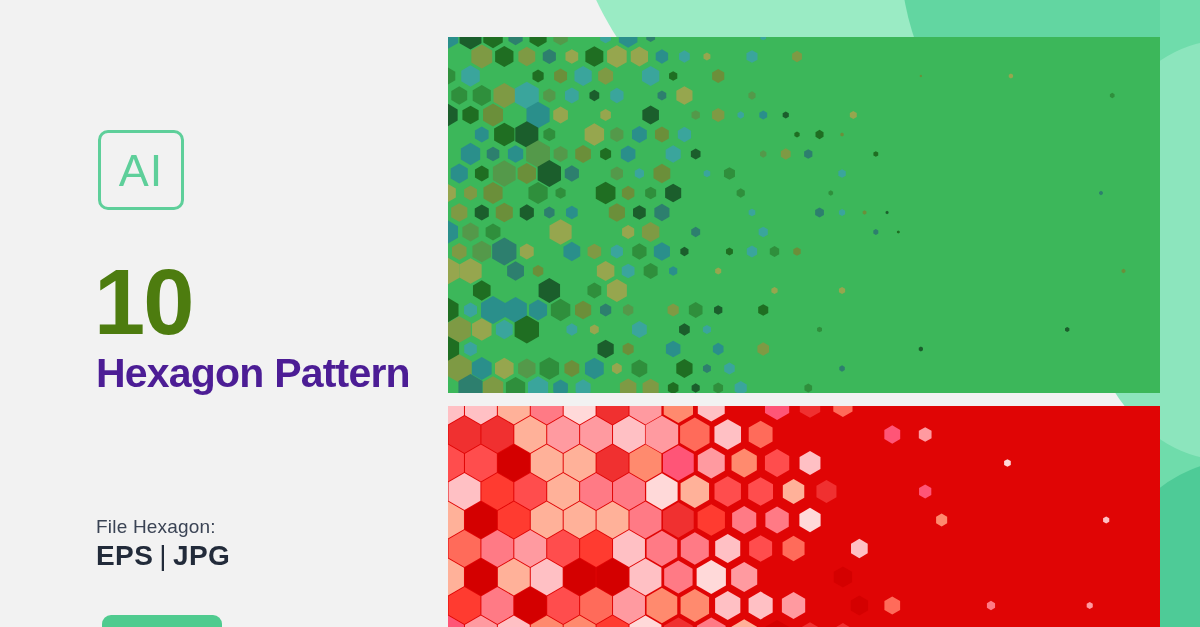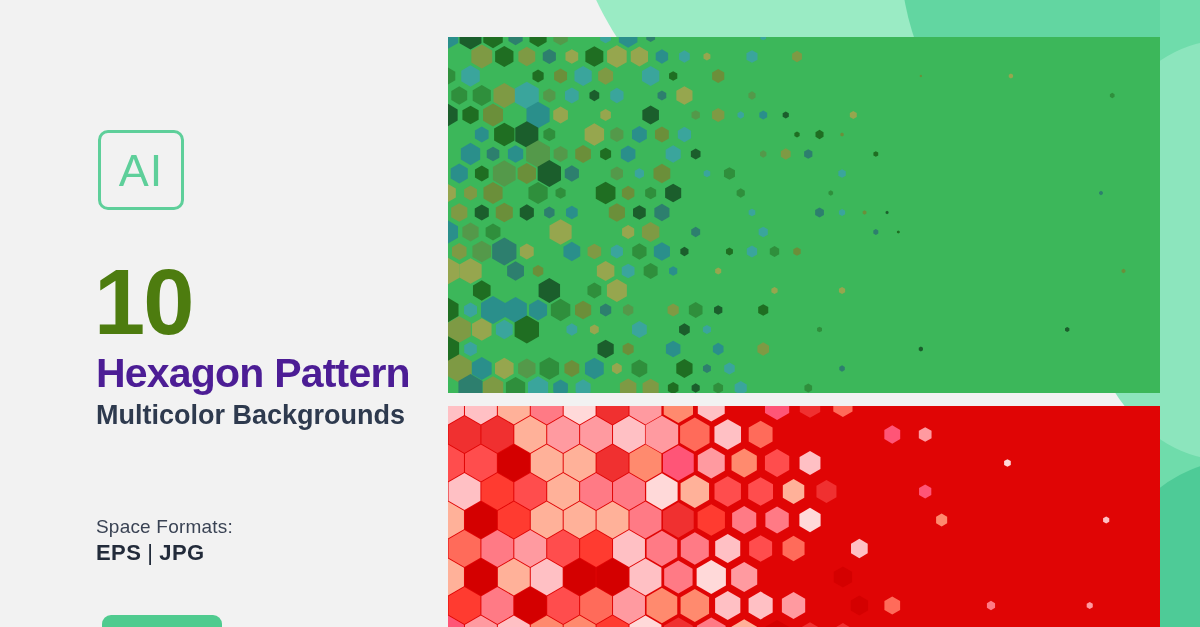--- a/index.html
+++ b/index.html
@@ -110,21 +110,21 @@
     position:absolute;
     left:56px; top:516px;
     font-size:19px;
     font-weight:normal;
     color:#3a4354;
     letter-spacing:0.2px;
   }
   .formats-value {
     position:absolute;
     left:56px; top:540px;
-    font-size:22px;
+    font-size:28px;
     font-weight:bold;
     color:#222b3a;
     letter-spacing:0.4px;
   }
   .formats-value .sep { font-weight:normal; padding:0 6px; }
 
   .cta-pill {
     position:absolute;
     left:62px; top:615px;
     width:120px; height:44px;
@@ -166,24 +166,23 @@
 
     <div class="ai-badge">
       <span>AI</span>
     </div>
 
     <div class="count">10</div>
 
     <div class="title">Hexagon Pattern</div>
 
     <div class="subtitle">
-      <div>Multicolor Backgrounds</div>
     </div>
 
-    <div class="formats-label">Space Formats:</div>
+    <div class="formats-label">File Hexagon:</div>
     <div class="formats-value">
       <span>EPS</span><span class="sep">|</span><span>JPG</span>
     </div>
 
     <div class="cta-pill"></div>
   </div>
 
   <div class="panel panel-green" id="panel-0" style="left: 448px; top: 37px; width: 712px; height: 356px;">
       <svg viewBox="0 0 712 356" preserveAspectRatio="none" xmlns="http://www.w3.org/2000/svg">
         <rect x="0" y="0" width="712" height="356" fill="#3cb75a"></rect>

